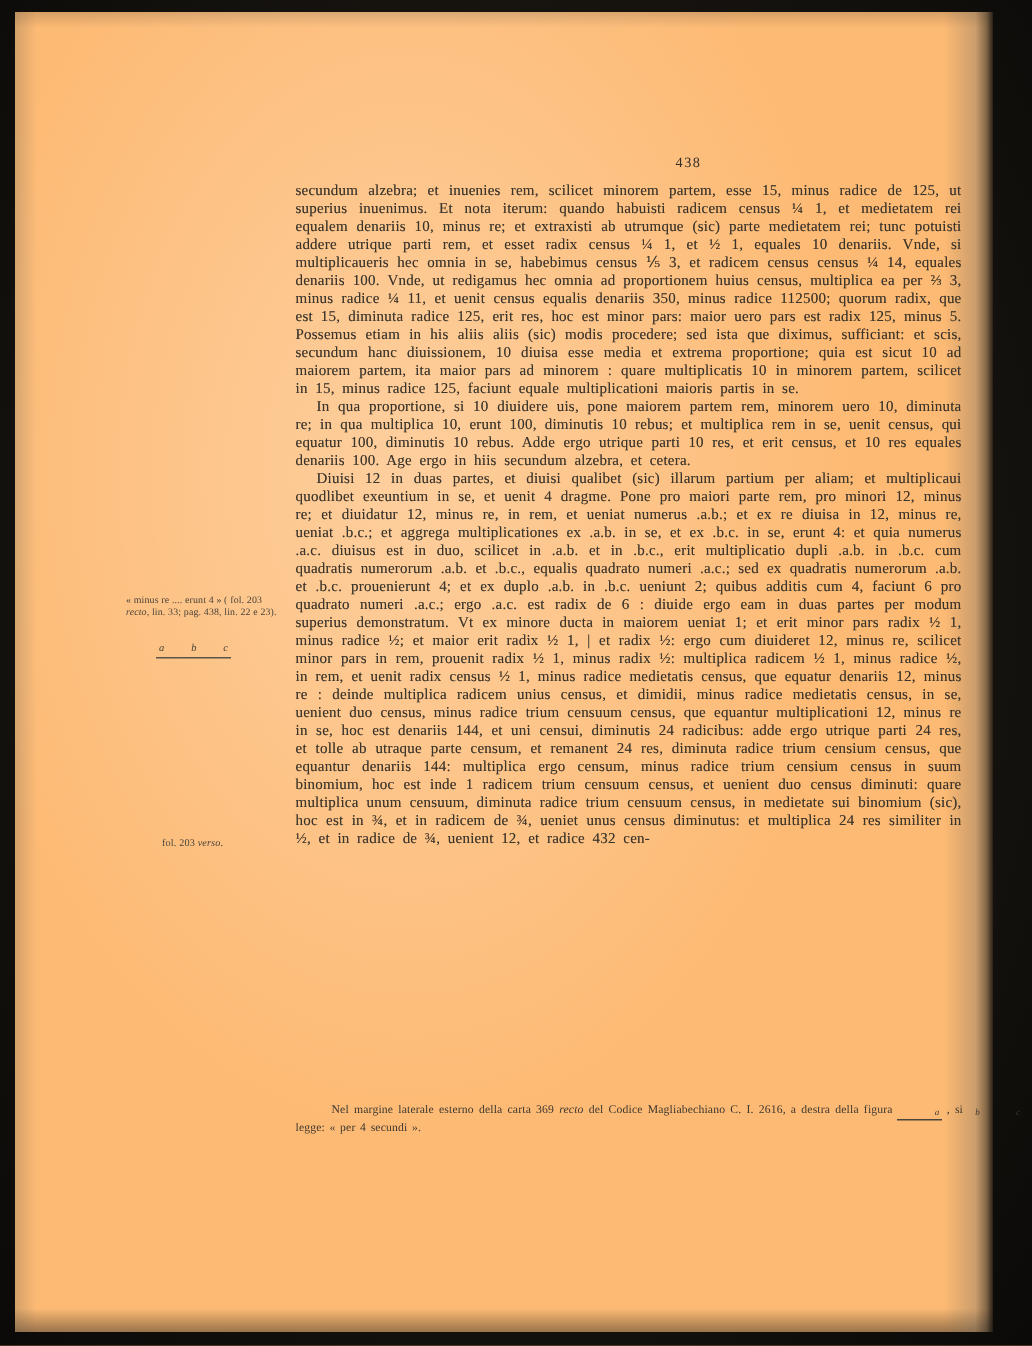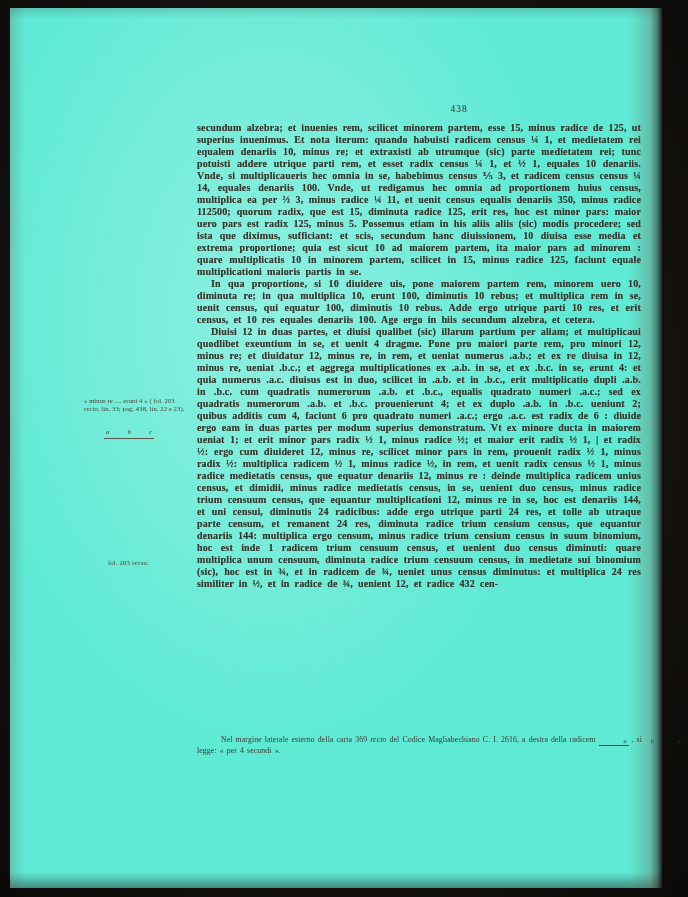--- a/index.html
+++ b/index.html
@@ -9,21 +9,21 @@
     position: relative; overflow: hidden;
     background: #0f0d0b;
     font-family: "Liberation Serif", "DejaVu Serif", serif;
   }
   .backdrop {
     position: absolute; inset: 0;
     background: radial-gradient(ellipse at 50% 45%, #23201c 0%, #16130f 60%, #0b0a08 100%);
   }
   .page {
     position: absolute; left: 10px; top: 8px; width: 652px; height: 880px;
-    background: #5eead4;
+    background: #fdba74;
   }
   .page::before {
     content: ""; position: absolute; inset: 0; pointer-events: none;
     background:
       radial-gradient(ellipse at 40% 35%, rgba(255,255,255,0.30) 0%, rgba(255,255,255,0) 55%),
       linear-gradient(90deg, rgba(105,95,80,0.28) 0%, rgba(0,0,0,0) 2.2%),
       linear-gradient(270deg, rgba(20,17,14,0.9) 0%, rgba(54,50,43,0.6) 0.7%, rgba(110,104,92,0.35) 1.8%, rgba(0,0,0,0) 5%),
       linear-gradient(0deg, rgba(35,31,26,0.45) 0%, rgba(0,0,0,0) 1.8%),
       linear-gradient(180deg, rgba(60,54,45,0.20) 0%, rgba(0,0,0,0) 1.2%);
   }
@@ -32,21 +32,21 @@
     text-align: center; font-size: 9.5px; letter-spacing: 1px;
     color: #332e27;
   }
   .text-block {
     position: absolute; left: 187px; top: 114px; width: 444px; height: 620px;
     overflow: hidden;
     font-size: 10px; line-height: 12px; text-align: justify;
     color: #39342c; letter-spacing: 0.15px; word-spacing: 2.4px;
     text-shadow: 0 0 0.3px rgba(45,35,22,0.45);
   }
-  .text-block p { margin: 0; text-indent: 14px; font-weight: bold; }
+  .text-block p { margin: 0; text-indent: 14px; }
   .text-block p.continuation { text-indent: 0; }
   .margin-note {
     position: absolute; left: 74px; top: 389px; width: 104px;
     font-size: 6.6px; line-height: 8.2px; color: #4540370;
     color: #4a443a; text-align: left; letter-spacing: 0.1px;
   }
   .margin-note i, .folio-note i, .footnote i { }
   .margin-figure { position: absolute; left: 94px; top: 421px; width: 50px; }
   .margin-figure .fig-labels {
     display: flex; justify-content: space-between; padding: 0 2px;
@@ -94,20 +94,20 @@
       <span>a</span>
       <span>b</span>
       <span>c</span>
     </div>
     <div class="fig-rule"></div>
   </div>
 
   <div class="folio-note"><span>fol. 203 </span><i>verso</i><span>.</span></div>
 
   <div class="footnote">
-    <p><span>Nel margine laterale esterno della carta 369 </span><i>recto</i><span> del Codice Magliabechiano C. I. 2616, a destra della radicem</span><span class="inline-fig"><span class="fig-labels" style="display: flex;">
+    <p><span>Nel margine laterale esterno della carta 369 </span><i>recto</i><span> del Codice Magliabechiano C. I. 2616, a destra della figura</span><span class="inline-fig"><span class="fig-labels" style="display: flex;">
             <span>a</span>
             <span>b</span>
             <span>c</span>
           </span><span class="fig-rule" style="display: block;"></span></span><span>, si legge: « per 4 secundi ».</span></p>
   </div>
 
 </div>
 
 </body></html>

